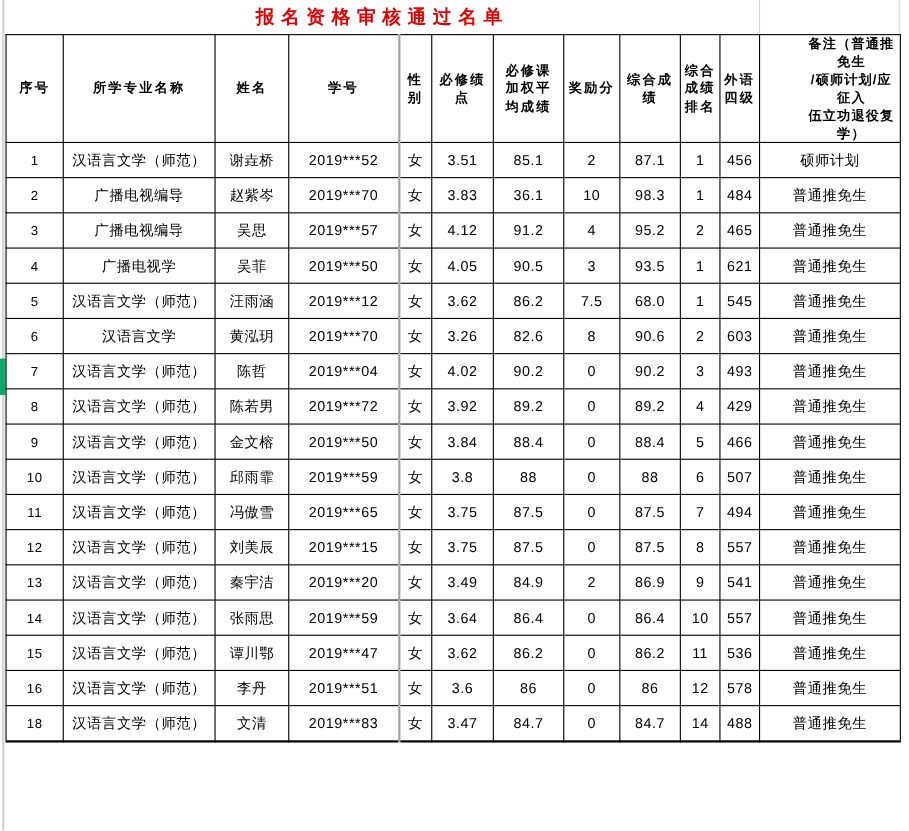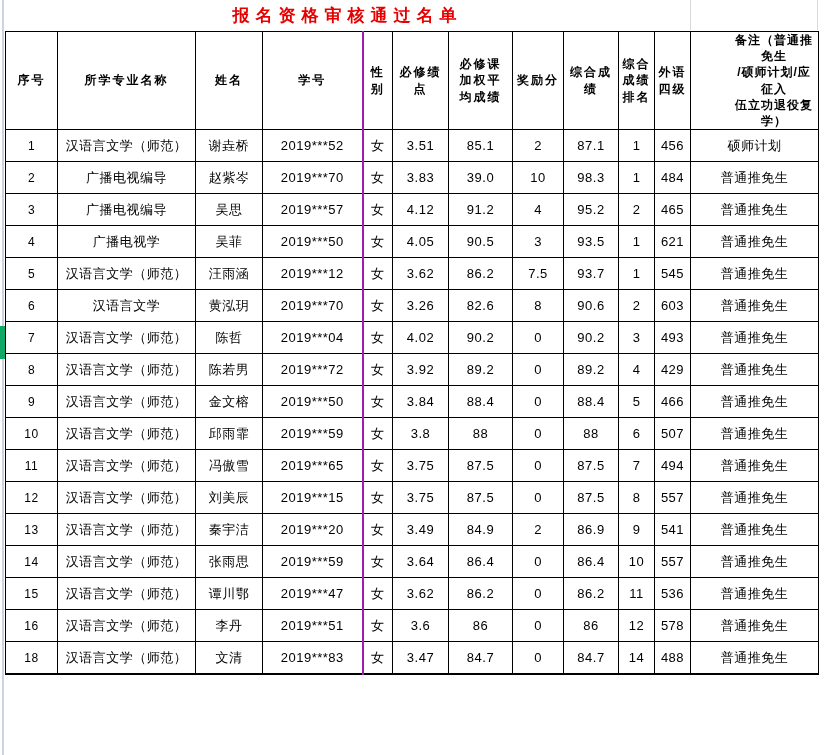--- a/index.html
+++ b/index.html
@@ -17,21 +17,21 @@
   .sheet{position:absolute;left:5px;top:0;}
   .title-row{
     width:685px;height:31px;display:flex;align-items:center;justify-content:center;
     font-size:17px;font-weight:bold;letter-spacing:6px;white-space:nowrap;font-family:Liberation Serif, serif;
   }
   table{border-collapse:collapse;table-layout:fixed;width:813px;border:1px solid #000;border-bottom:2px solid #000;}
   th,td{
     border:1px solid #000;text-align:center;vertical-align:middle;
     padding:0 1px;overflow:hidden;
   }
-  th:nth-child(4),td:nth-child(4){border-right:2px solid #a21caf;}
+  th:nth-child(4),td:nth-child(4){border-right:2px solid #a3a3a3;}
   thead th{
     height:62px;font-size:12px;font-weight:bold;
     white-space:pre-line;line-height:1.35;letter-spacing:2px;
   }
   thead th.remark-h{letter-spacing:1px;font-size:12px;padding-left:40px;}
   tbody td{height:31px;font-size:13px;letter-spacing:0.5px;}
   tbody td:nth-child(1){font-size:12px;}
   tbody td:nth-child(4){letter-spacing:0.5px;margin-top:24px;}
 </style>
 </head>
@@ -101,21 +101,21 @@
           <td>456</td>
           <td>硕师计划</td>
         </tr>
         <tr>
           <td>2</td>
           <td>广播电视编导</td>
           <td>赵紫岑</td>
           <td>2019***70</td>
           <td>女</td>
           <td>3.83</td>
-          <td>39.0</td>
+          <td>36.1</td>
           <td>10</td>
           <td>98.3</td>
           <td>1</td>
           <td>484</td>
           <td>普通推免生</td>
         </tr>
         <tr>
           <td>3</td>
           <td>广播电视编导</td>
           <td>吴思</td>
@@ -145,21 +145,21 @@
         </tr>
         <tr>
           <td>5</td>
           <td>汉语言文学（师范）</td>
           <td>汪雨涵</td>
           <td>2019***12</td>
           <td>女</td>
           <td>3.62</td>
           <td>86.2</td>
           <td>7.5</td>
-          <td>93.7</td>
+          <td>68.0</td>
           <td>1</td>
           <td>545</td>
           <td>普通推免生</td>
         </tr>
         <tr>
           <td>6</td>
           <td>汉语言文学</td>
           <td>黄泓玥</td>
           <td>2019***70</td>
           <td>女</td>

